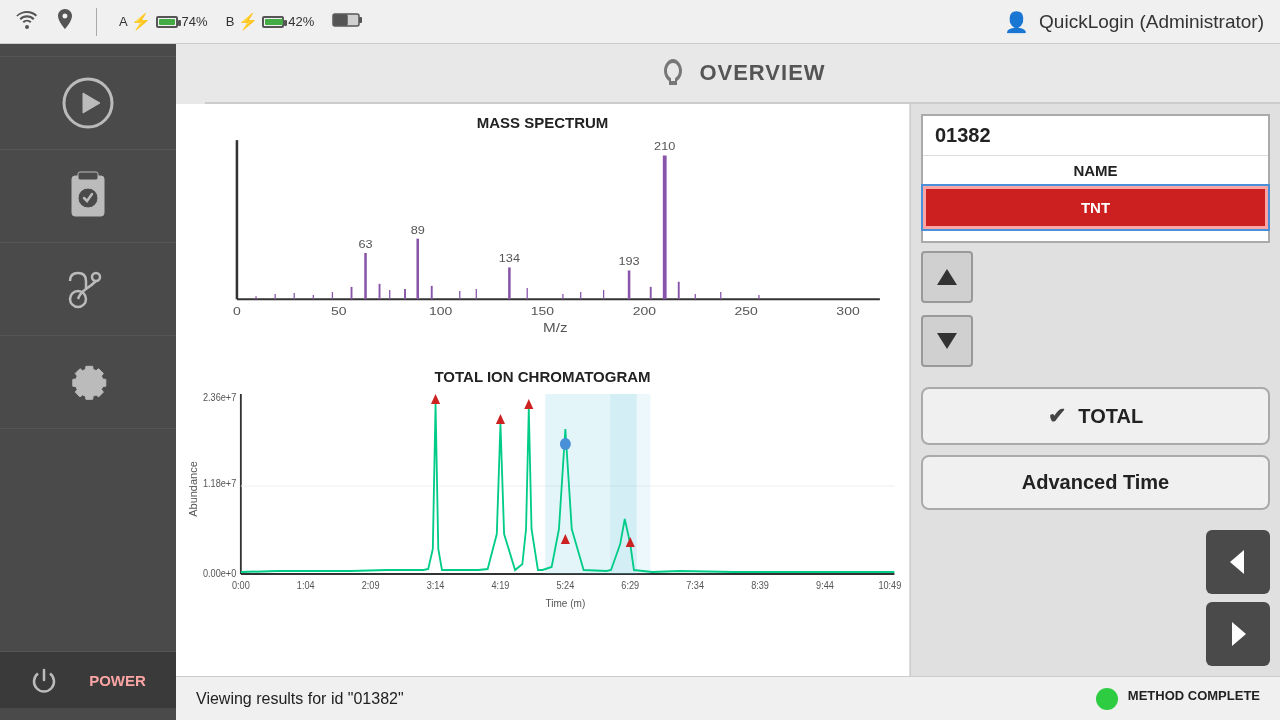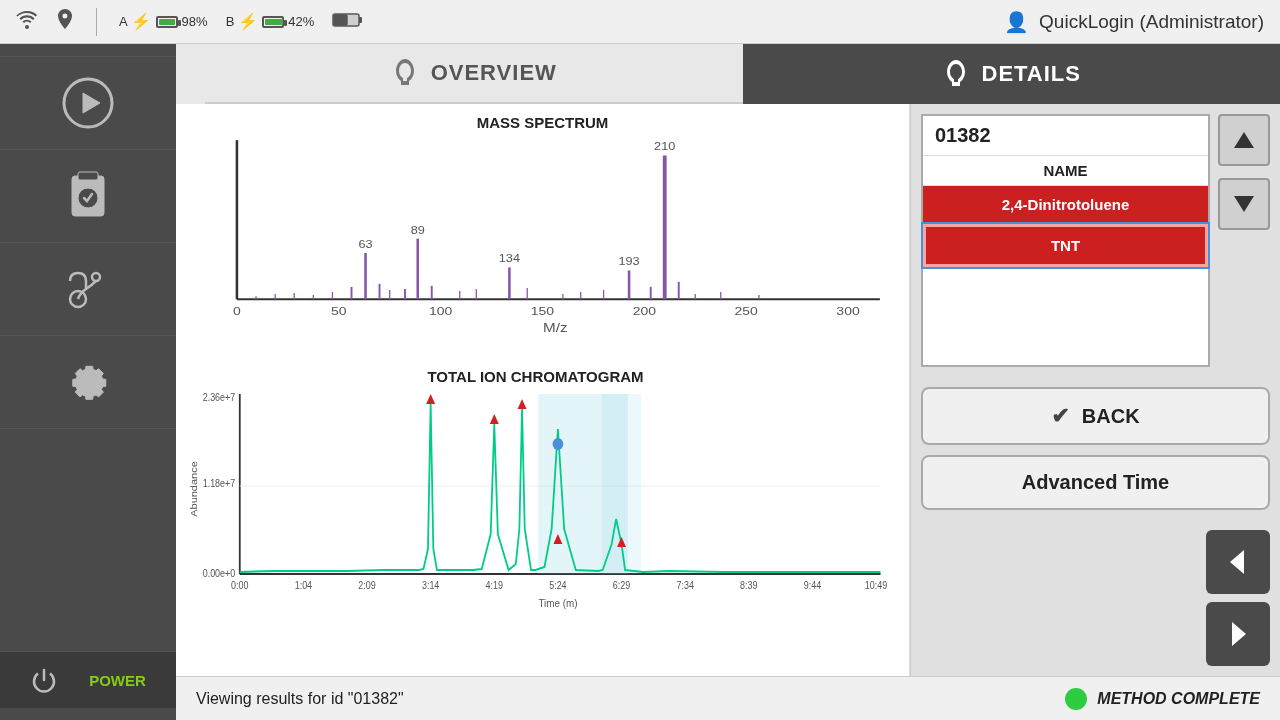--- a/index.html
+++ b/index.html
@@ -107,21 +107,21 @@
       stroke: #bbb;
     }
     .sidebar-item.power {
       margin-top: auto;
       border-top: 1px solid #555;
       border-bottom: none;
       background: #3a3a3a;
       padding: 14px 0;
     }
     .power-label {
-      color: #84cc16;
+      color: #fca5a5;
       font-size: 15px;
       font-weight: bold;
       margin-left: 23px;
     }
 
     
     .content {
       flex: 1;
       display: flex;
       flex-direction: column;
@@ -183,38 +183,38 @@
       text-align: center;
       font-weight: bold;
       font-size: 15px;
       color: #222;
       margin-bottom: 4px;
     }
 
     
     .tic-chart-area {
       flex: 1;
-      padding: 4px 24px 4px 10px;
+      padding: 4px 10px 4px 10px;
       position: relative;
     }
 
     
     .right-panel {
       width: 370px;
       display: flex;
       flex-direction: column;
       background: #e0e0e0;
       border-left: 1px solid #ccc;
     }
 
     
     .result-box {
       flex: 1;
       display: flex;
-      flex-direction: row;
+      flex-direction: column;
       padding: 10px;
       gap: 8px;
       justify-content: flex-end;
     }
     .result-list {
       flex: 1;
       display: flex;
       flex-direction: column;
       gap: 0;
       border: 2px solid #aaa;
@@ -340,26 +340,24 @@
       display: flex;
       align-items: center;
       padding: 0 20px;
       font-size: 16px;
       color: #222;
       gap: 16px;
     }
     .method-complete {
       margin-left: auto;
       display: flex;
-      align-items: center;
       gap: 10px;
-      font-size: 16px;
+      font-size: 13px;
       font-weight: bold;
       color: #222;
-      font-style: italic;
     }
     .green-circle {
       width: 22px;
       height: 22px;
       border-radius: 50%;
       background: #2ecc40;
     }
 
     
     svg.chart {
@@ -384,21 +382,21 @@
     </svg>
   </span>
   <div class="separator"></div>
 
   <div class="battery-block">
     <span>A</span>
     <span style="color:#2a8;font-weight:bold;font-size:16px;">⚡</span>
     <div class="battery-icon">
         <div class="battery-fill charging" style="width:90%"></div>
       </div>
-    <span>98%</span>
+    <span>74%</span>
   </div>
 
   <div class="battery-block">
     <span>B</span>
     <span style="color:#2a8;font-weight:bold;font-size:16px;">⚡</span>
     <div class="battery-icon">
         <div class="battery-fill charging" style="width:100%"></div>
       </div>
     <span>42%</span>
   </div>
@@ -462,26 +460,20 @@
   </div>
 
   <div class="content">
 
     <div class="tabs">
       <div class="tab inactive">
         <svg width="28" height="32" viewBox="0 0 28 32" fill="#777">
           <path d="M14 2C9 2 5 8 5 14c0 4 2 8 5 10v4h8v-4c3-2 5-6 5-10C23 8 19 2 14 2zm0 4c3.3 0 6 3.1 6 8 0 3-1.5 5.7-4 7.2V24h-4v-2.8C9.5 19.7 8 17 8 14c0-4.9 2.7-8 6-8z"></path>
         </svg>
         <span>OVERVIEW</span>
-      </div>
-      <div class="tab active">
-        <svg width="28" height="32" viewBox="0 0 28 32" fill="#fff">
-          <path d="M14 2C9 2 5 8 5 14c0 4 2 8 5 10v4h8v-4c3-2 5-6 5-10C23 8 19 2 14 2zm0 4c3.3 0 6 3.1 6 8 0 3-1.5 5.7-4 7.2V24h-4v-2.8C9.5 19.7 8 17 8 14c0-4.9 2.7-8 6-8z"></path>
-        </svg>
-        <span>DETAILS</span>
       </div>
     </div>
 
     <div class="inner-content">
 
       <div class="charts-area">
 
         <div class="mass-spectrum">
           <div class="chart-title">MASS SPECTRUM</div>
           <svg class="chart" height="195" viewBox="0 0 560 190" preserveAspectRatio="none">
@@ -632,42 +624,41 @@
           </svg>
         </div>
       </div>
 
       <div class="right-panel">
 
         <div class="result-box">
           <div class="result-list">
             <div class="result-id">01382</div>
             <div class="result-name-header">NAME</div>
-            <div class="result-item red">2,4-Dinitrotoluene</div>
             <div class="result-item selected">TNT</div>
           </div>
           <div class="scroll-arrows">
             <div class="scroll-btn">
               <svg width="28" height="28" viewBox="0 0 28 28">
                 <polygon points="14,6 24,22 4,22" fill="#333"></polygon>
               </svg>
             </div>
             <div style="height:4px;"></div>
             <div class="scroll-btn">
               <svg width="28" height="28" viewBox="0 0 28 28">
                 <polygon points="14,22 4,6 24,6" fill="#333"></polygon>
               </svg>
             </div>
           </div>
         </div>
 
         <div class="action-buttons">
           <button class="action-btn">
             <span class="checkmark">✔</span>
-            <span>BACK</span>
+            <span>TOTAL</span>
           </button>
           <button class="action-btn">
             <span>Advanced Time</span>
           </button>
         </div>
 
         <div class="nav-arrows">
           <div class="nav-btn">
             <svg width="32" height="32" viewBox="0 0 32 32">
               <polygon points="22,4 8,16 22,28" fill="#fff"></polygon>

